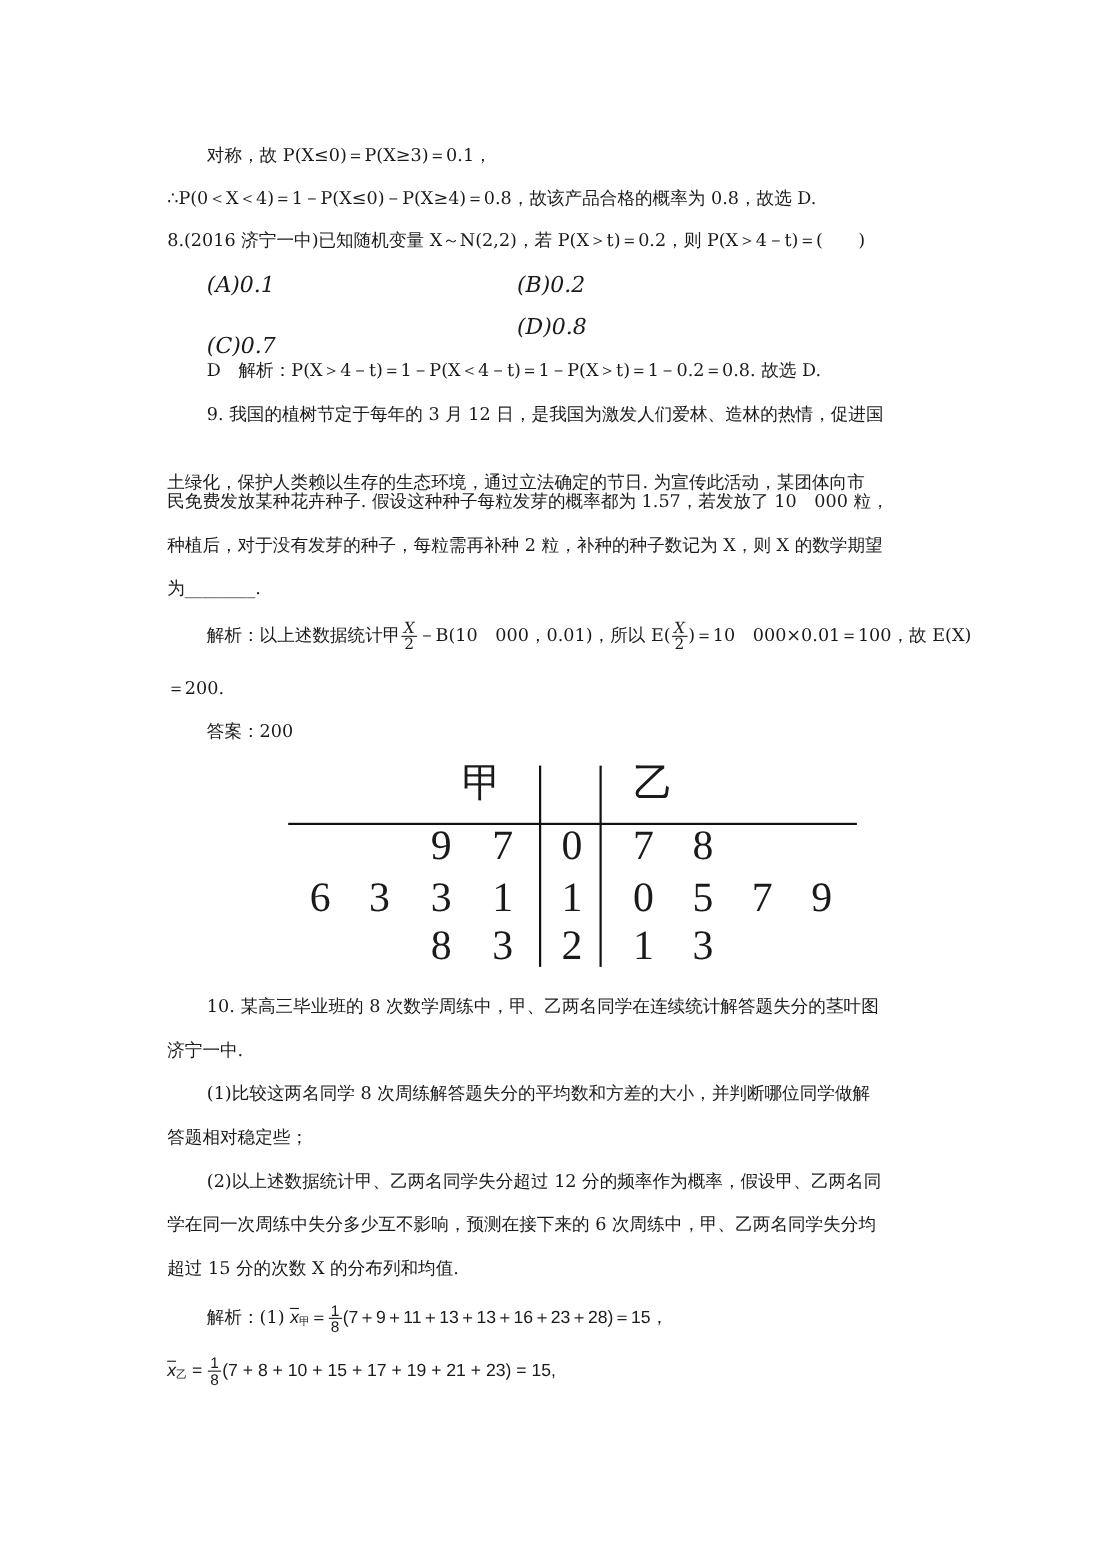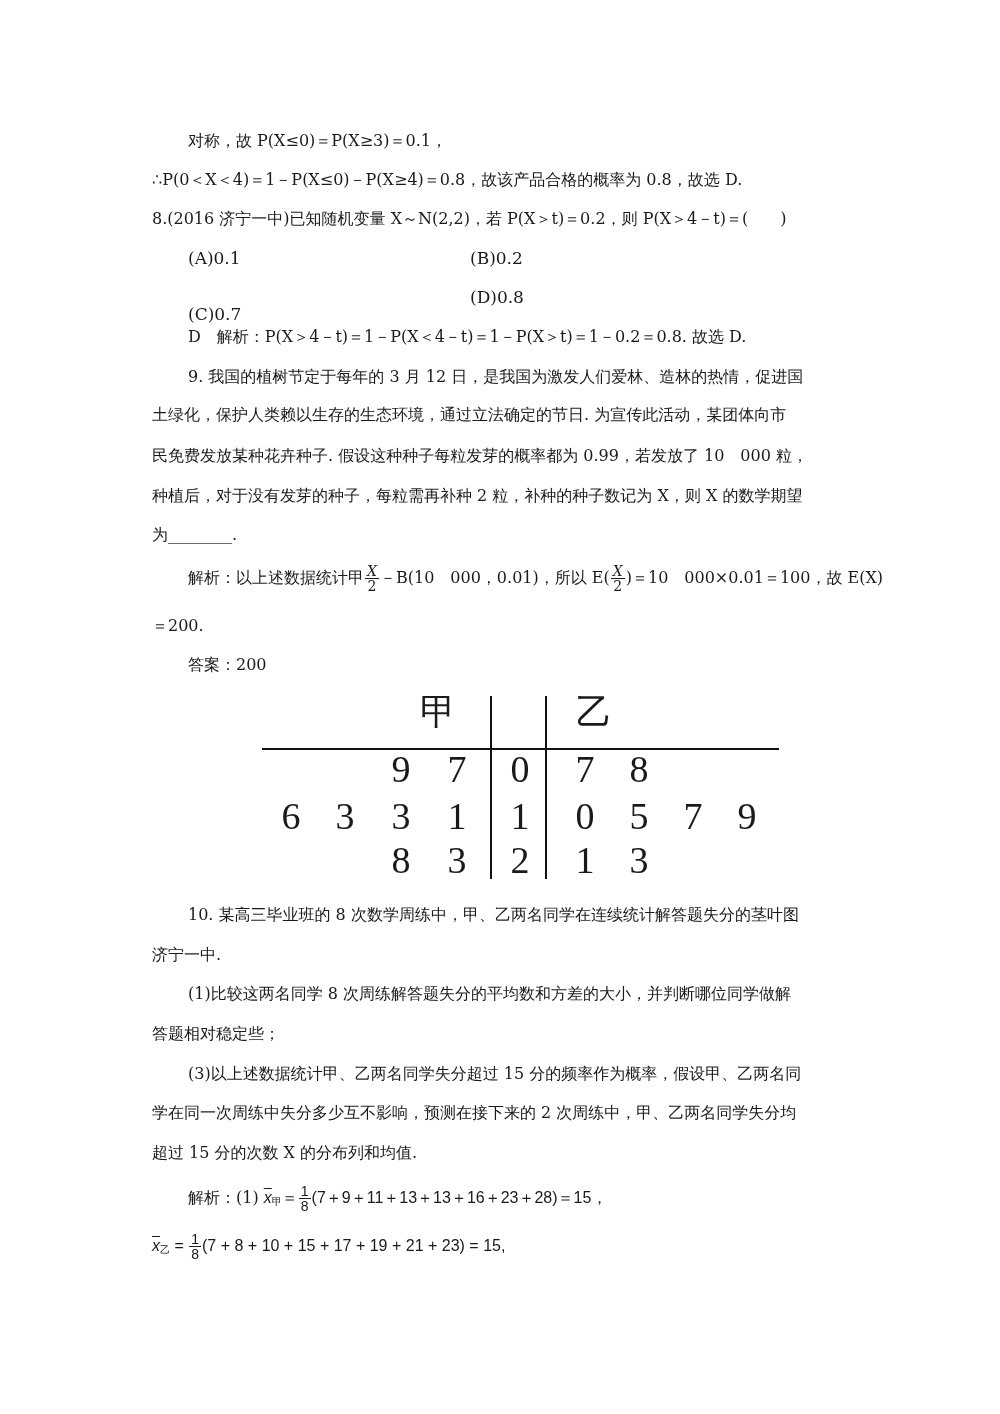--- a/index.html
+++ b/index.html
@@ -1,21 +1,21 @@
 <!DOCTYPE html>
 <html><head>
 <meta charset="utf-8">
 <style>
   html, body { margin: 0; padding: 0; background: #ffffff; }
   body { width: 1000px; height: 1414px; position: relative; overflow: hidden;
          font-family: "DejaVu Serif", "Liberation Serif", serif; color: #1a1a1a; }
   .line { position: absolute; left: 0; white-space: nowrap; font-size: 16px; line-height: 22px; }
   .ind  { left: 188px; }
   .noi  { left: 152px; }
-  .opt  { position: absolute; white-space: nowrap; font-size: 17px; line-height: 22px; }
+  .opt  { position: absolute; white-space: nowrap; font-size: 20px; line-height: 22px; font-style: italic; }
   .frac { display: inline-block; vertical-align: middle; text-align: center; font-size: 14px; line-height: 14px; margin: 0 1px; }
   .frac .num { display: block; border-bottom: 1px solid #1a1a1a; padding: 0 2px; font-style: italic; }
   .frac .den { display: block; padding: 0 2px; }
   .sans { font-family: "Liberation Sans", "DejaVu Sans", sans-serif; }
   .bar  { text-decoration: overline; font-style: italic; }
   .sub  { font-size: 10px; vertical-align: -2px; }
 
   
   #diagram { position: absolute; left: 262px; top: 688px; width: 517px; height: 200px;
              font-family: "Liberation Serif", "DejaVu Serif", serif; }
@@ -31,22 +31,22 @@
 <div class="line noi" style="top:169px">∴P(0＜X＜4)＝1－P(X≤0)－P(X≥4)＝0.8，故该产品合格的概率为 0.8，故选 D.</div>
 
 <div class="line noi" style="top:208px">8.(2016 济宁一中)已知随机变量 X～N(2,2)，若 P(X＞t)＝0.2，则 P(X＞4－t)＝(　　)</div>
 <div class="opt" style="left:188px; top:247px">(A)0.1</div>
 <div class="opt" style="left:470px; top:247px">(B)0.2</div>
 <div class="opt" style="left:188px; top:303px">(C)0.7</div>
 <div class="opt" style="left:470px; top:286px">(D)0.8</div>
 <div class="line ind" style="top:326px">D　解析：P(X＞4－t)＝1－P(X＜4－t)＝1－P(X＞t)＝1－0.2＝0.8. 故选 D.</div>
 
 <div class="line ind" style="top:366px">9. 我国的植树节定于每年的 3 月 12 日，是我国为激发人们爱林、造林的热情，促进国</div>
-<div class="line noi" style="top:404px">土绿化，保护人类赖以生存的生态环境，通过立法确定的节日. 为宣传此活动，某团体向市</div>
-<div class="line noi" style="top:445px">民免费发放某种花卉种子. 假设这种种子每粒发芽的概率都为 0.99，若发放了 10　000 粒，</div>
+<div class="line noi" style="top:428px">土绿化，保护人类赖以生存的生态环境，通过立法确定的节日. 为宣传此活动，某团体向市</div>
+<div class="line noi" style="top:445px">民免费发放某种花卉种子. 假设这种种子每粒发芽的概率都为 1.57，若发放了 10　000 粒，</div>
 <div class="line noi" style="top:485px">种植后，对于没有发芽的种子，每粒需再补种 2 粒，补种的种子数记为 X，则 X 的数学期望</div>
 <div class="line noi" style="top:524px">为________.</div>
 
 <div class="line ind" style="top:564px">
   <span>解析：以上述数据统计甲</span><span class="frac"><span class="num">X</span><span class="den">2</span></span><span>－B(10　000，0.01)，所以 E(</span><span class="frac"><span class="num">X</span><span class="den">2</span></span><span>)＝10　000×0.01＝100，故 E(X)</span>
 </div>
 <div class="line noi" style="top:615px">＝200.</div>
 <div class="line ind" style="top:654px">答案：200</div>
 
 <div id="diagram">
@@ -76,22 +76,22 @@
   <div class="d" style="left:180px; top:150px">3</div>
   <div class="d" style="left:243px; top:150px">2</div>
   <div class="d" style="left:308px; top:150px">1</div>
   <div class="d" style="left:362px; top:150px">3</div>
 </div>
 
 <div class="line ind" style="top:904px">10. 某高三毕业班的 8 次数学周练中，甲、乙两名同学在连续统计解答题失分的茎叶图</div>
 <div class="line noi" style="top:944px">济宁一中.</div>
 <div class="line ind" style="top:983px">(1)比较这两名同学 8 次周练解答题失分的平均数和方差的大小，并判断哪位同学做解</div>
 <div class="line noi" style="top:1023px">答题相对稳定些；</div>
-<div class="line ind" style="top:1063px">(3)以上述数据统计甲、乙两名同学失分超过 15 分的频率作为概率，假设甲、乙两名同</div>
-<div class="line noi" style="top:1102px">学在同一次周练中失分多少互不影响，预测在接下来的 2 次周练中，甲、乙两名同学失分均</div>
+<div class="line ind" style="top:1063px">(2)以上述数据统计甲、乙两名同学失分超过 12 分的频率作为概率，假设甲、乙两名同</div>
+<div class="line noi" style="top:1102px">学在同一次周练中失分多少互不影响，预测在接下来的 6 次周练中，甲、乙两名同学失分均</div>
 <div class="line noi" style="top:1142px">超过 15 分的次数 X 的分布列和均值.</div>
 
 <div class="line ind" style="top:1184px">
   <span>解析：(1) </span><span class="bar sans">x</span><span class="sub">甲</span><span>＝</span><span class="frac sans"><span class="num" style="font-style:normal">1</span><span class="den">8</span></span><span class="sans">(7＋9＋11＋13＋13＋16＋23＋28)＝15，</span>
 </div>
 <div class="line noi sans" style="top:1232px">
   <span class="bar">x</span><span class="sub">乙</span><span> = </span><span class="frac"><span class="num" style="font-style:normal">1</span><span class="den">8</span></span><span>(7 + 8 + 10 + 15 + 17 + 19 + 21 + 23) = 15,</span>
 </div>
 
 </body></html>

